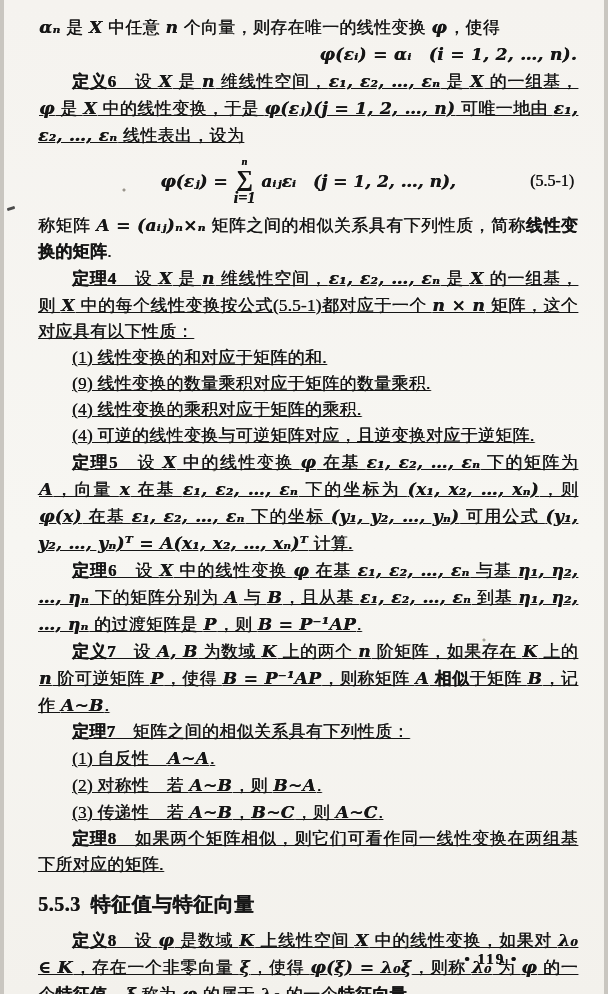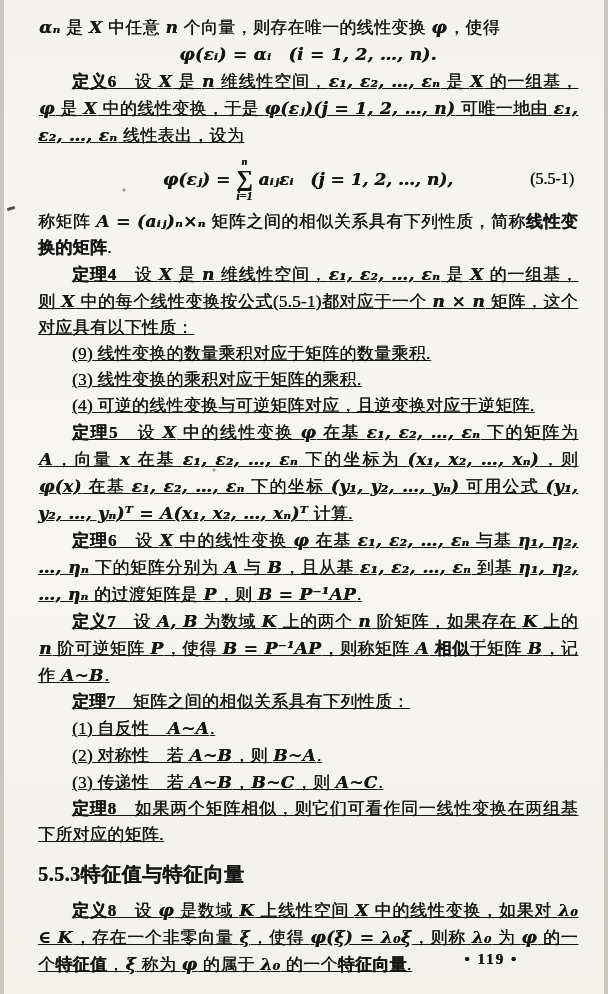--- a/index.html
+++ b/index.html
@@ -24,21 +24,21 @@
   .content { width:100%; }
   .para {
     margin:0;
     font-size:17px;
     line-height:26px;
     text-align:justify;
     letter-spacing:0.3px;
     text-shadow:0.4px 0 0 currentColor; 
   }
   .para.indent { text-indent:2em;text-decoration:underline; }
-  .para.center { text-align:center; text-indent:0; }
+  .para.center { text-align:right; text-indent:0; }
   .seg-t { font-style:normal; }
   .seg-b { font-weight:bold; }
   .seg-m {
     font-style:italic;
     font-weight:bold;
     font-family:"DejaVu Serif","DejaVu Sans",serif;
     padding:0 1px;
   }
   .display-formula {
     position:relative;
@@ -51,34 +51,34 @@
   .formula-group { display:inline-flex; align-items:center; }
   .sum-stack {
     display:inline-flex;
     flex-direction:column;
     align-items:center;
     margin:0 5px;
     line-height:1;
   }
   .sum-top { font-size:10px; font-style:italic; font-weight:bold; line-height:1; }
   .sum-symbol { font-size:23px; line-height:1; font-weight:bold; }
-  .sum-bottom { font-size:12px; font-style:italic; font-weight:bold; line-height:1; }
+  .sum-bottom { font-size:16px; font-style:italic; font-weight:bold; line-height:1; }
   .eqno {
     position:absolute; right:4px; top:50%;
     transform:translateY(-50%);
     font-size:16px;
   }
   .section-heading {
     font-weight:bold;
     font-size:20px;
     letter-spacing:0.5px;
     margin:13px 0 9px 0;
     text-shadow:0.4px 0 0 currentColor;
   }
-  .heading-number { }
+  .heading-number { margin-right:10px; }
   .footer {
     position:absolute;
     right:86px; bottom:26px;
     font-size:15px;
     font-weight:bold;
     letter-spacing:2px;
     text-shadow:0.4px 0 0 currentColor;
   }
   .artifact-1 {
     position:absolute; left:3px; top:207px;
@@ -100,22 +100,23 @@
           <span class="seg-m">φ(εⱼ) = </span>
           <span class="sum-stack">
             <span class="sum-top">n</span>
             <span class="sum-symbol">∑</span>
             <span class="sum-bottom">i=1</span>
           </span>
           <span class="seg-m"> aᵢⱼεᵢ　(j = 1, 2, …, n),</span>
         </span><span class="eqno">(5.5-1)</span></div>
       <p class="para"><span class="seg-t">称矩阵 </span><span class="seg-m">A = (aᵢⱼ)ₙ×ₙ</span><span class="seg-t"> 矩阵之间的相似关系具有下列性质，简称</span><span class="seg-b">线性变换的矩阵</span><span class="seg-t">.</span></p>
       <p class="para indent"><span class="seg-b">定理4</span><span class="seg-t">　设 </span><span class="seg-m">X</span><span class="seg-t"> 是 </span><span class="seg-m">n</span><span class="seg-t"> 维线性空间，</span><span class="seg-m">ε₁, ε₂, …, εₙ</span><span class="seg-t"> 是 </span><span class="seg-m">X</span><span class="seg-t"> 的一组基，则 </span><span class="seg-m">X</span><span class="seg-t"> 中的每个线性变换按公式(5.5-1)都对应于一个 </span><span class="seg-m">n × n</span><span class="seg-t"> 矩阵，这个对应具有以下性质：</span></p>
+      <p class="para indent"><span class="seg-t">(1) 线性变换的和对应于矩阵的和.</span></p>
       <p class="para indent"><span class="seg-t">(9) 线性变换的数量乘积对应于矩阵的数量乘积.</span></p>
-      <p class="para indent"><span class="seg-t">(3) 线性变换的乘积对应于矩阵的乘积.</span></p>
+      <p class="para indent"><span class="seg-t">(4) 线性变换的乘积对应于矩阵的乘积.</span></p>
       <p class="para indent"><span class="seg-t">(4) 可逆的线性变换与可逆矩阵对应，且逆变换对应于逆矩阵.</span></p>
       <p class="para indent"><span class="seg-b">定理5</span><span class="seg-t">　设 </span><span class="seg-m">X</span><span class="seg-t"> 中的线性变换 </span><span class="seg-m">φ</span><span class="seg-t"> 在基 </span><span class="seg-m">ε₁, ε₂, …, εₙ</span><span class="seg-t"> 下的矩阵为 </span><span class="seg-m">A</span><span class="seg-t">，向量 </span><span class="seg-m">x</span><span class="seg-t"> 在基 </span><span class="seg-m">ε₁, ε₂, …, εₙ</span><span class="seg-t"> 下的坐标为 </span><span class="seg-m">(x₁, x₂, …, xₙ)</span><span class="seg-t">，则 </span><span class="seg-m">φ(x)</span><span class="seg-t"> 在基 </span><span class="seg-m">ε₁, ε₂, …, εₙ</span><span class="seg-t"> 下的坐标 </span><span class="seg-m">(y₁, y₂, …, yₙ)</span><span class="seg-t"> 可用公式 </span><span class="seg-m">(y₁, y₂, …, yₙ)ᵀ = A(x₁, x₂, …, xₙ)ᵀ</span><span class="seg-t"> 计算.</span></p>
       <p class="para indent"><span class="seg-b">定理6</span><span class="seg-t">　设 </span><span class="seg-m">X</span><span class="seg-t"> 中的线性变换 </span><span class="seg-m">φ</span><span class="seg-t"> 在基 </span><span class="seg-m">ε₁, ε₂, …, εₙ</span><span class="seg-t"> 与基 </span><span class="seg-m">η₁, η₂, …, ηₙ</span><span class="seg-t"> 下的矩阵分别为 </span><span class="seg-m">A</span><span class="seg-t"> 与 </span><span class="seg-m">B</span><span class="seg-t">，且从基 </span><span class="seg-m">ε₁, ε₂, …, εₙ</span><span class="seg-t"> 到基 </span><span class="seg-m">η₁, η₂, …, ηₙ</span><span class="seg-t"> 的过渡矩阵是 </span><span class="seg-m">P</span><span class="seg-t">，则 </span><span class="seg-m">B = P⁻¹AP</span><span class="seg-t">.</span></p>
       <p class="para indent"><span class="seg-b">定义7</span><span class="seg-t">　设 </span><span class="seg-m">A, B</span><span class="seg-t"> 为数域 </span><span class="seg-m">K</span><span class="seg-t"> 上的两个 </span><span class="seg-m">n</span><span class="seg-t"> 阶矩阵，如果存在 </span><span class="seg-m">K</span><span class="seg-t"> 上的 </span><span class="seg-m">n</span><span class="seg-t"> 阶可逆矩阵 </span><span class="seg-m">P</span><span class="seg-t">，使得 </span><span class="seg-m">B = P⁻¹AP</span><span class="seg-t">，则称矩阵 </span><span class="seg-m">A</span><span class="seg-t"> </span><span class="seg-b">相似</span><span class="seg-t">于矩阵 </span><span class="seg-m">B</span><span class="seg-t">，记作 </span><span class="seg-m">A∼B</span><span class="seg-t">.</span></p>
       <p class="para indent"><span class="seg-b">定理7</span><span class="seg-t">　矩阵之间的相似关系具有下列性质：</span></p>
       <p class="para indent"><span class="seg-t">(1) 自反性　</span><span class="seg-m">A∼A</span><span class="seg-t">.</span></p>
       <p class="para indent"><span class="seg-t">(2) 对称性　若 </span><span class="seg-m">A∼B</span><span class="seg-t">，则 </span><span class="seg-m">B∼A</span><span class="seg-t">.</span></p>
       <p class="para indent"><span class="seg-t">(3) 传递性　若 </span><span class="seg-m">A∼B</span><span class="seg-t">，</span><span class="seg-m">B∼C</span><span class="seg-t">，则 </span><span class="seg-m">A∼C</span><span class="seg-t">.</span></p>
       <p class="para indent"><span class="seg-b">定理8</span><span class="seg-t">　如果两个矩阵相似，则它们可看作同一线性变换在两组基下所对应的矩阵.</span></p>
       <div class="section-heading"><span class="heading-number">5.5.3</span><span class="heading-title">特征值与特征向量</span></div>

